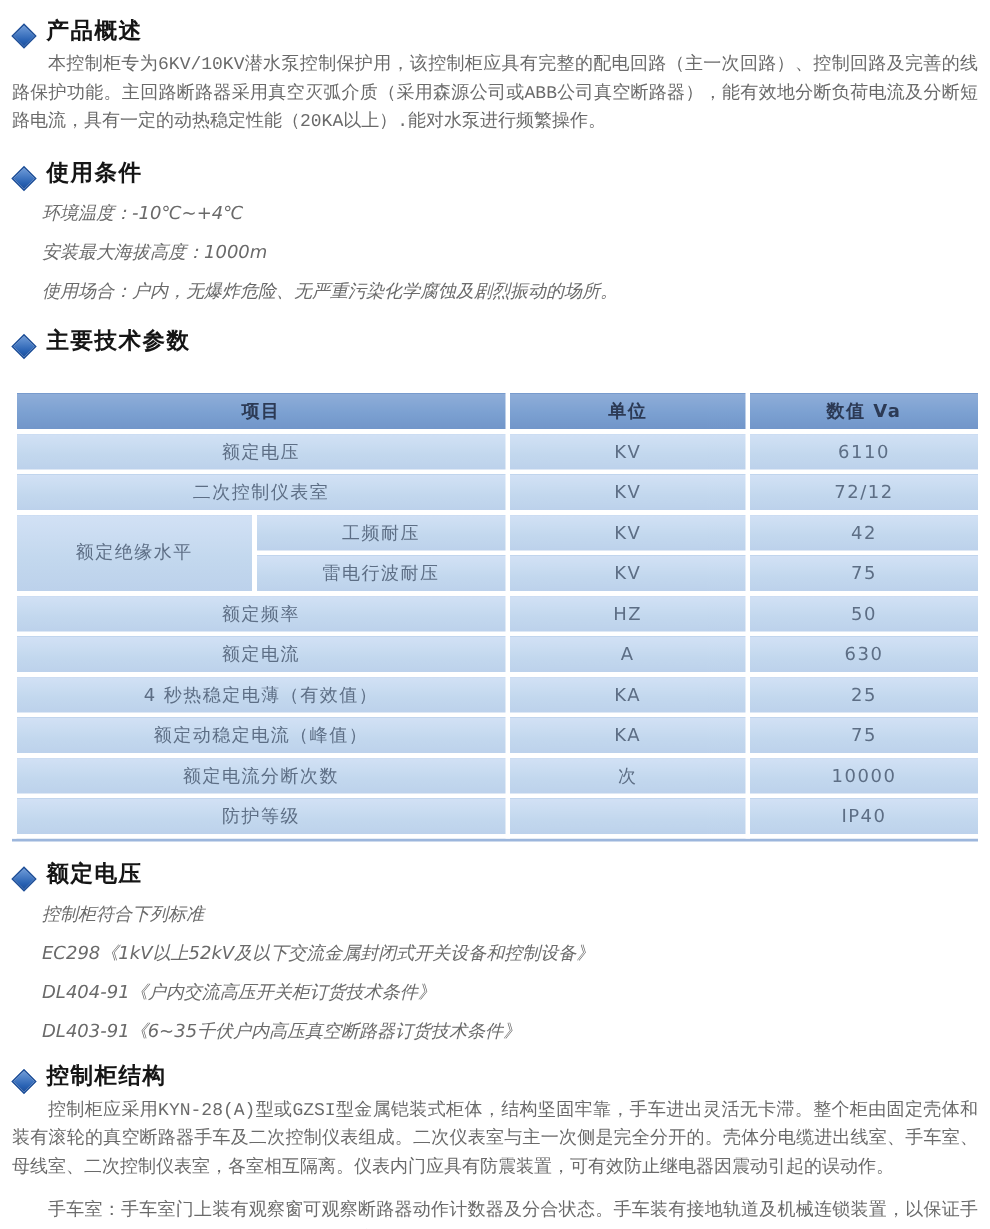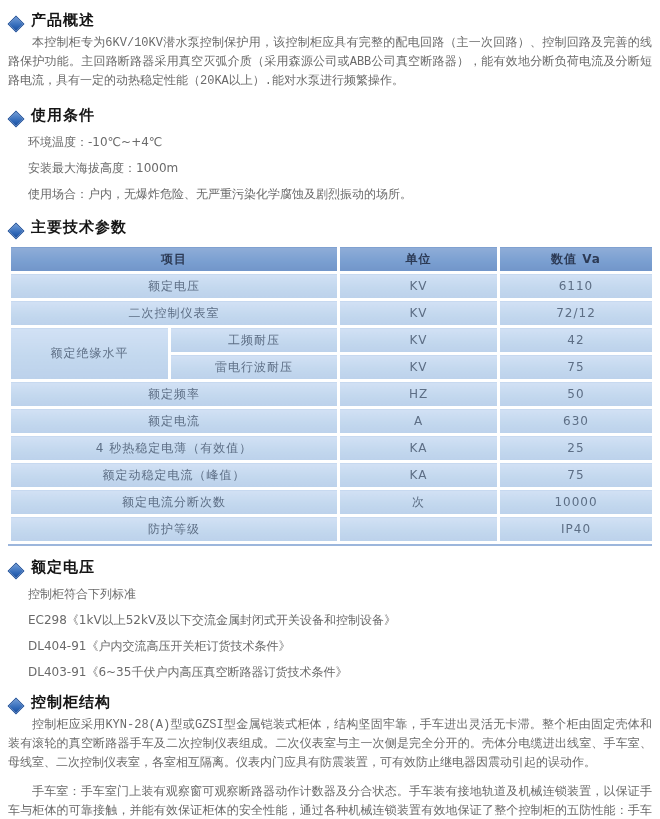--- a/index.html
+++ b/index.html
@@ -15,23 +15,23 @@
     transform:rotate(45deg);
     background:linear-gradient(135deg,#6f9cd9 0%,#2a63b4 70%,#1b4e9c 100%);
     border:1px solid #1a4c97;
   }
   .sec-heading .txt{font-size:15px;font-weight:bold;color:#151515;letter-spacing:1px;}
   .para{
     font-size:12px;color:#6a6a6a;line-height:19px;
     margin:4px 0 0 0;text-indent:2em;text-align:justify;font-family:Liberation Mono, monospace;
   }
   .cond-line,.std-line{
-    font-size:12px;color:#6a6a6a;margin:0 0 0 20px;line-height:26px;
+    font-size:12px;color:#6a6a6a;margin:0 0 0 20px;line-height:26px;font-style:italic;
   }
-  .table-wrap{width:644px;border-bottom:2px solid #9cb6dc;margin-top:7px;}
+  .table-wrap{width:644px;border-bottom:2px solid #9cb6dc;margin-top:22px;}
   table{border-collapse:collapse;width:644px;table-layout:fixed;}
   th,td{
     border:3px solid #ffffff;height:24px;padding:0;
     text-align:center;vertical-align:middle;font-size:12px;overflow:hidden;
   }
   th{
     background:linear-gradient(180deg,#8fadd8 0%,#7ba0d1 55%,#7195c9 100%);
     color:#2c3a55;font-weight:bold;letter-spacing:1px;
   }
   td{

